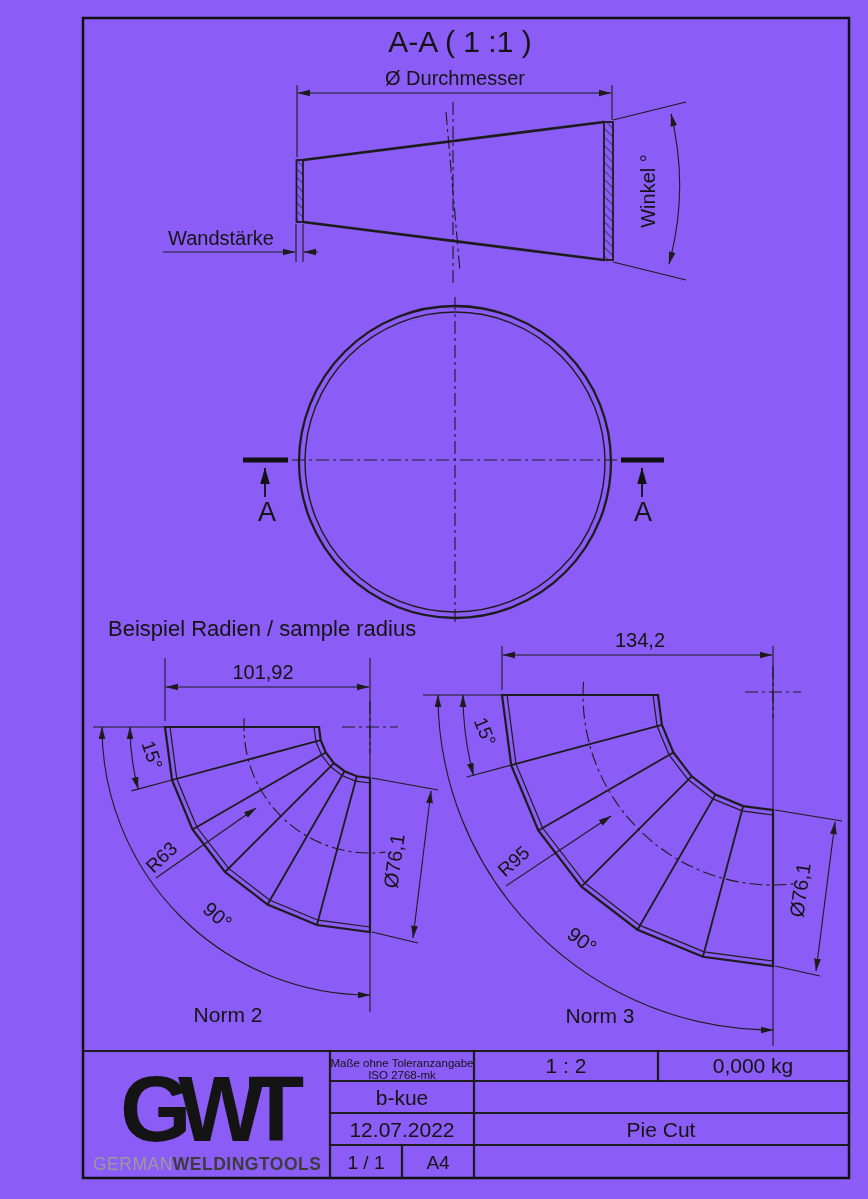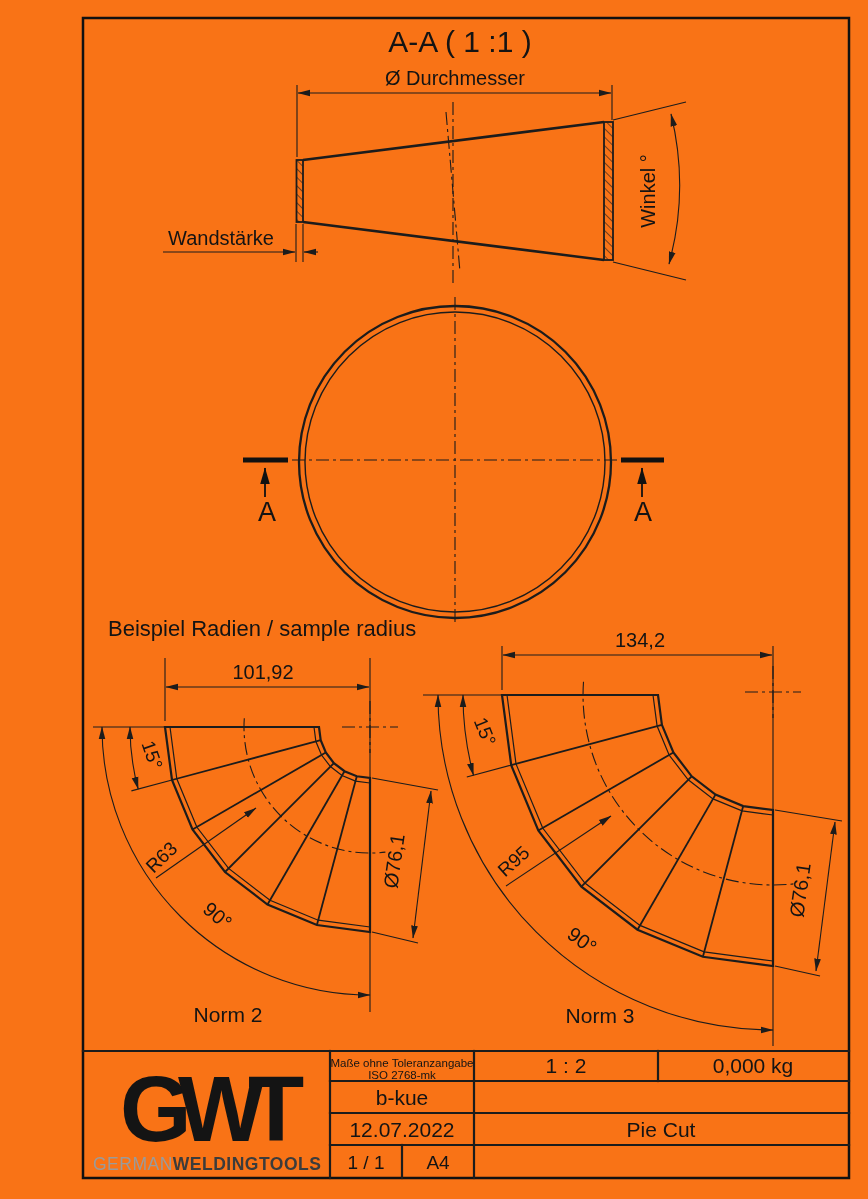--- a/index.html
+++ b/index.html
@@ -1,16 +1,16 @@
 <!DOCTYPE html>
 <html><head>
 <meta charset="utf-8">
 <style>
   html,body{margin:0;padding:0;background:#ffffff;}
-  .page{position:relative;width:868px;height:1199px;background:#f97316;font-family:"Liberation Sans",sans-serif;}
+  .page{position:relative;width:868px;height:1199px;background:#8b5cf6;font-family:"Liberation Sans",sans-serif;}
   svg{display:block;}
   svg text{fill:#141414;font-family:"Liberation Sans",sans-serif;}
   .thick{stroke:#1c1c1c;stroke-width:2.2;fill:none;}
   .thick25{stroke:#1c1c1c;stroke-width:2.5;fill:none;}
   .thin{stroke:#1c1c1c;stroke-width:1.1;fill:none;}
   .wall{stroke:#1c1c1c;stroke-width:1.2;fill:none;}
   .face{stroke:#1c1c1c;stroke-width:1.8;fill:none;}
   .cl{stroke:#1c1c1c;stroke-width:1.1;fill:none;stroke-dasharray:13 4 3 4;}
   .sec{stroke:#111;stroke-width:5;fill:none;}
   .dimt{font-size:20px;}

